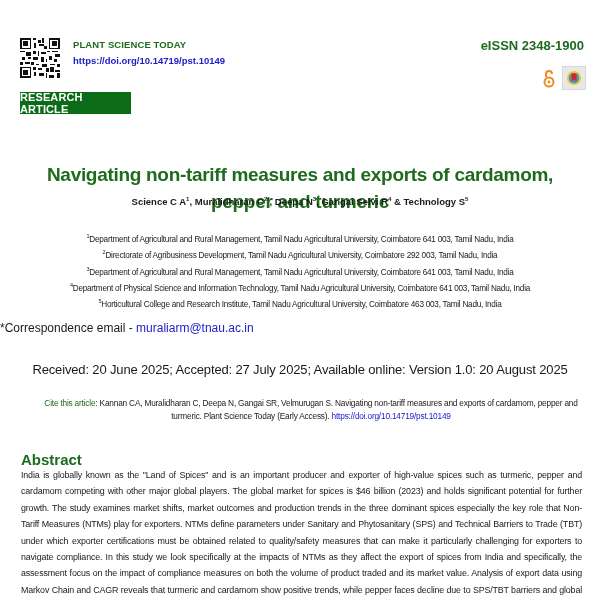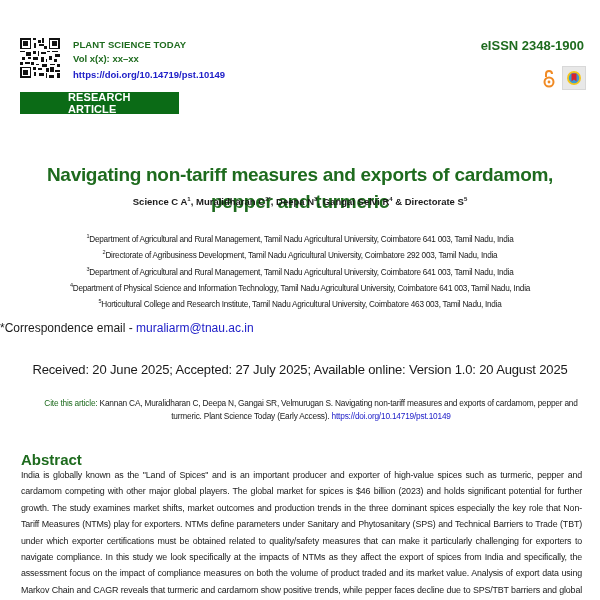--- a/index.html
+++ b/index.html
@@ -77,21 +77,20 @@
       width: 111px;
       height: 22px;
       background: #0b6b16;
       color: #ffffff;
       font-size: 11px;
       font-weight: bold;
       display: flex;
       align-items: center;
       justify-content: center;
       letter-spacing: 0.1px;
-      padding-left: 48px;
     }
     .title {
       position: absolute;
       left: 30px;
       right: 30px;
       top: 118px;
       text-align: center;
       font-size: 19px;
       font-weight: bold;
       color: #1e6b1e;
@@ -238,21 +237,20 @@
     <rect x="9" y="21" width="1" height="3"></rect>
       <rect x="12" y="22" width="3" height="2"></rect>
       <rect x="16" y="22" width="1" height="3"></rect>
     <rect x="18" y="23" width="3" height="2"></rect>
       <rect x="23" y="22" width="2" height="3"></rect>
   </g>
 </svg>
 
 <div class="journal-block">
   <div class="journal-name">PLANT SCIENCE TODAY</div>
-  <div class="journal-vol">Vol x(x): xx–xx</div>
   <a class="journal-doi">https://doi.org/10.14719/pst.10149</a>
 </div>
 
 <div class="eissn">eISSN 2348-1900</div>
 
 <div class="badges">
   <svg width="12" height="19" viewBox="0 0 12 19">
     <path d="M3 8 V5 a3 3 0 0 1 6 0" fill="none" stroke="#f08a24" stroke-width="2"></path>
     <circle cx="6" cy="13" r="4.5" fill="none" stroke="#f08a24" stroke-width="2"></circle>
     <circle cx="6" cy="13" r="1.4" fill="#f08a24"></circle>
@@ -264,21 +262,21 @@
       <path d="M5.5 3.5 h5 v8 l-2.5 -2 l-2.5 2 z" fill="#d9232e"></path>
     </svg>
   </div>
 </div>
 
 <div class="research-tag">RESEARCH ARTICLE</div>
 
 <div class="title">Navigating non-tariff measures and exports of cardamom, pepper and turmeric</div>
 
 <div class="authors">
-  <span><span>Science C A</span><sup>1</sup><span>, </span></span><span><span>Muralidharan C</span><sup>2*</sup><span>, </span></span><span><span>Deepa N</span><sup>3</sup><span>, </span></span><span><span>Gangai Selvi R</span><sup>4</sup><span> &amp; </span></span><span><span>Directorate S</span><sup>5</sup></span>
+  <span><span>Science C A</span><sup>1</sup><span>, </span></span><span><span>Muralidharan C</span><sup>2*</sup><span>, </span></span><span><span>Deepa N</span><sup>3</sup><span>, </span></span><span><span>Gangai Selvi R</span><sup>4</sup><span> &amp; </span></span><span><span>Technology S</span><sup>5</sup></span>
 </div>
 
 <div class="affils">
   <div><sup>1</sup><span>Department of Agricultural and Rural Management, Tamil Nadu Agricultural University, Coimbatore 641 003, Tamil Nadu, India</span></div>
   <div><sup>2</sup><span>Directorate of Agribusiness Development, Tamil Nadu Agricultural University, Coimbatore 292 003, Tamil Nadu, India</span></div>
   <div><sup>3</sup><span>Department of Agricultural and Rural Management, Tamil Nadu Agricultural University, Coimbatore 641 003, Tamil Nadu, India</span></div>
   <div><sup>4</sup><span>Department of Physical Science and Information Technology, Tamil Nadu Agricultural University, Coimbatore 641 003, Tamil Nadu, India</span></div>
   <div><sup>5</sup><span>Horticultural College and Research Institute, Tamil Nadu Agricultural University, Coimbatore 463 003, Tamil Nadu, India</span></div>
 </div>
 

